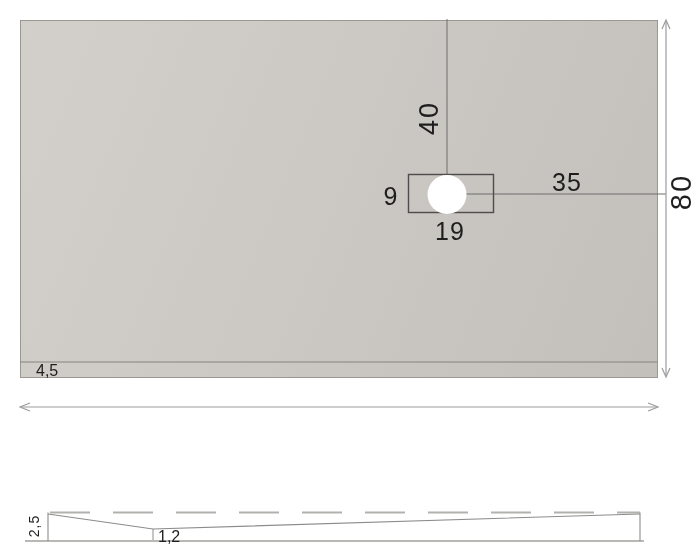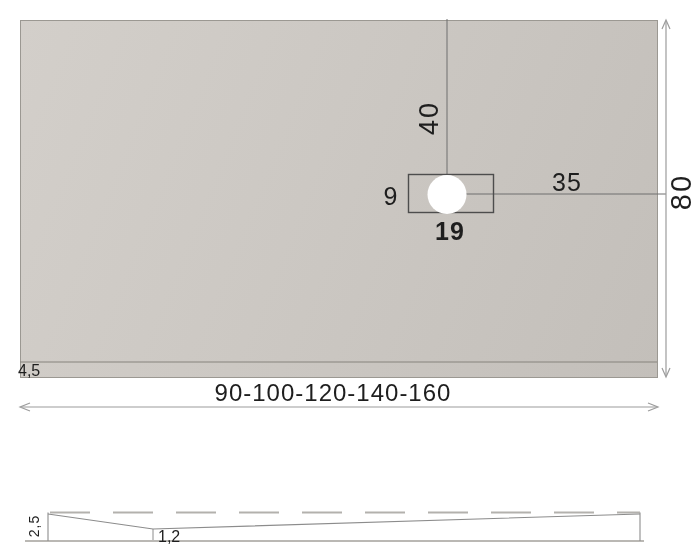--- a/index.html
+++ b/index.html
@@ -71,27 +71,26 @@
       <line x1="50" y1="512.5" x2="640" y2="512.5" stroke="#b3b1ad" stroke-width="2" stroke-dasharray="40 23"></line>
       <polyline points="48,514 153,529 640,514" stroke="#8c8c8c" stroke-width="1.1"></polyline>
       <line x1="153" y1="529" x2="153" y2="540" stroke="#8c8c8c" stroke-width="1"></line>
     </g>
   </svg>
 
   <div class="lbl rot f-40" style="left:429px;top:118px;">40</div>
 
   <div class="lbl ctr f-main" style="left:391px;top:196px;">9</div>
 
-  <div class="lbl ctr f-main" style="left:450px;top:231px;font-weight:bold;">19</div>
+  <div class="lbl ctr f-main" style="left:450px;top:231px;">19</div>
 
   <div class="lbl ctr f-main" style="left:567px;top:182px;">35</div>
 
   <div class="lbl rot f-80" style="left:681px;top:192px;">80</div>
 
-  <div class="lbl f-45" style="left:18px;top:363px;">4,5</div>
+  <div class="lbl f-45" style="left:36px;top:363px;">4,5</div>
 
-  <div class="lbl ctr f-width" style="left:333px;top:393px;">90-100-120-140-160</div>
 
   <div class="lbl rot f-25" style="left:34px;top:526px;">2,5</div>
 
   <div class="lbl f-12" style="left:158px;top:529px;">1,2</div>
 
 </div>
 
 </body></html>

